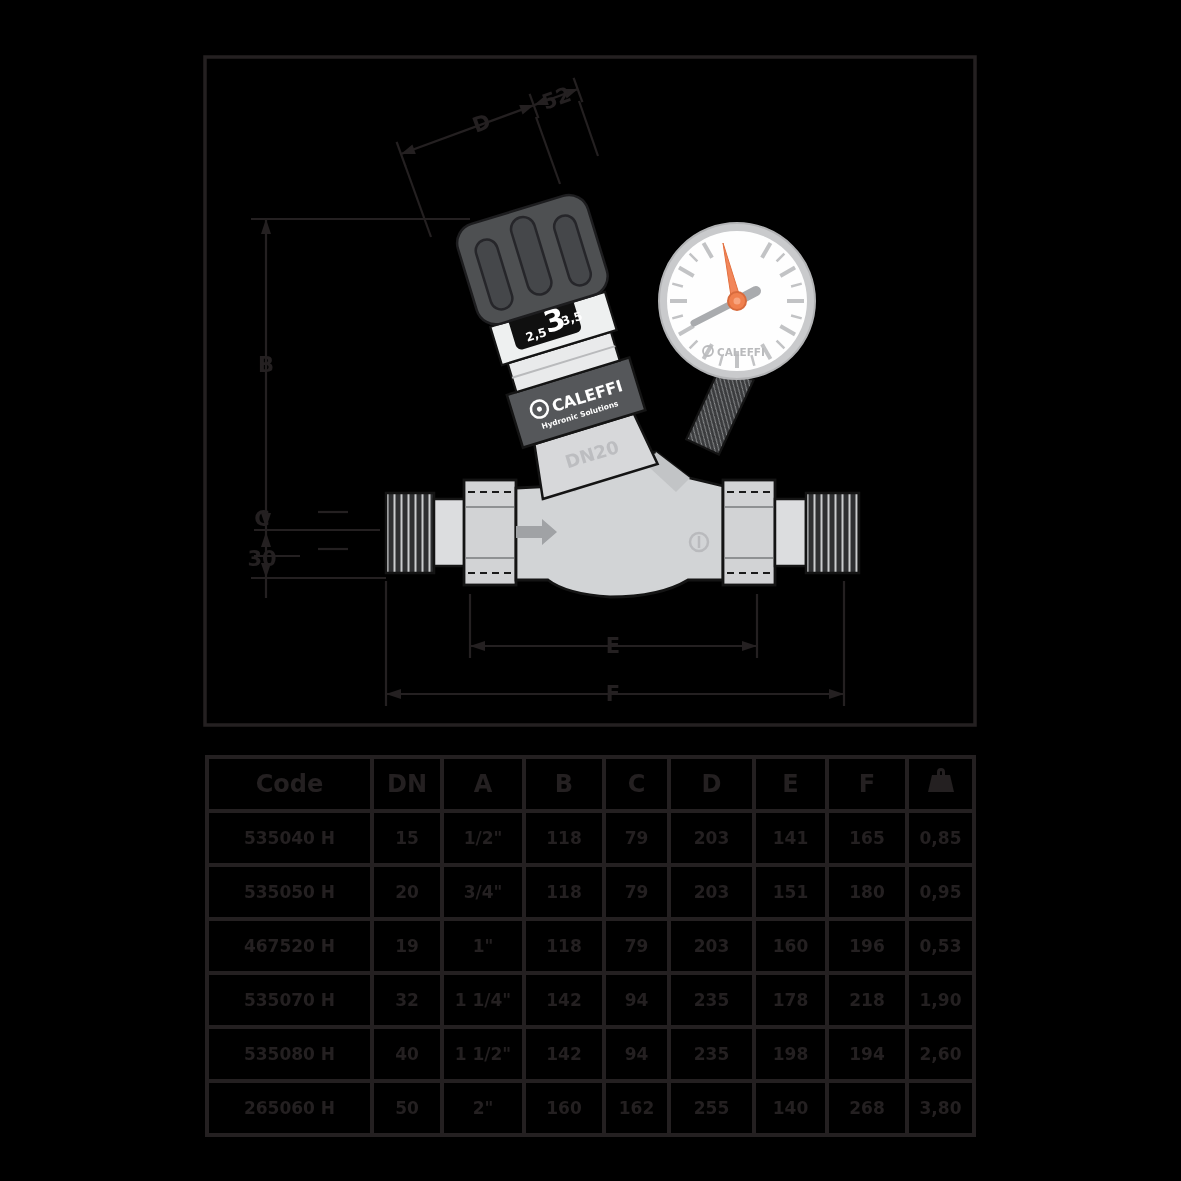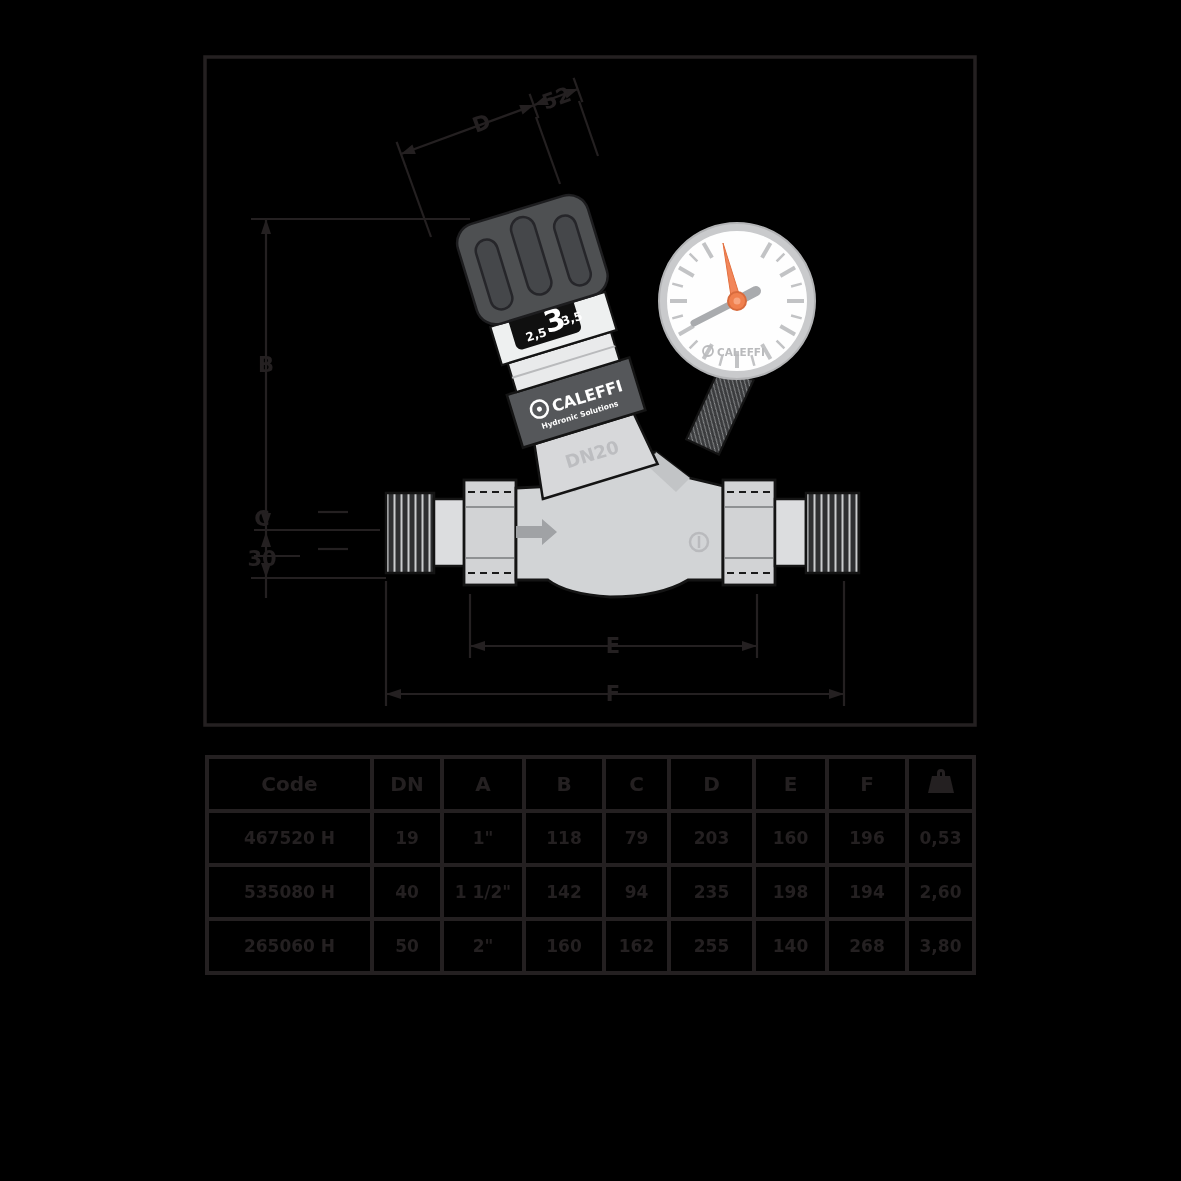--- a/index.html
+++ b/index.html
@@ -3,21 +3,21 @@
 <meta charset="utf-8">
 <style>
   html,body{margin:0;padding:0;background:#000;width:1181px;height:1181px;overflow:hidden;}
   body{font-family:"DejaVu Sans", sans-serif;position:relative;}
   #stage{position:absolute;left:0;top:0;width:1181px;height:1181px;}
   svg text{user-select:none;}
   
   #dims-table{position:absolute;left:205px;top:755px;width:767px;border-collapse:collapse;table-layout:fixed;}
   #dims-table td,#dims-table th{border:4px solid #242021;color:#242021;text-align:center;vertical-align:middle;
     height:50px;padding:0;font-weight:bold;font-size:17px;overflow:hidden;}
-  #dims-table th{font-size:20px;}
+  #dims-table th{font-size:24px;}
   .w-icon{display:inline-block;}
 </style>
 </head>
 <body>
 
 <div id="stage">
 <svg width="1181" height="1181" viewBox="0 0 1181 1181">
   <defs>
     <pattern id="threads" width="7" height="10" patternUnits="userSpaceOnUse">
       <rect width="7" height="10" fill="#2e2f31"></rect>
@@ -224,31 +224,64 @@
           <th>E</th>
           <th>F</th>
           <th><svg class="w-icon" width="34" height="30" viewBox="0 0 34 30">
               <path d="M13,6 a4,4 0 0 1 8,0 v3 h-3 v-3 a1,1 0 0 0 -2,0 v3 h-3 Z" fill="#242021"></path>
               <path d="M8,9 h18 l4,17 h-26 Z" fill="#242021"></path>
             </svg></th>
         </tr>
       </thead>
   <tbody id="dims-body">
         <tr>
+          <td>535040 H</td>
+          <td>15</td>
+          <td>1/2"</td>
+          <td>118</td>
+          <td>79</td>
+          <td>203</td>
+          <td>141</td>
+          <td>165</td>
+          <td>0,85</td>
+        </tr>
+        <tr>
+          <td>535050 H</td>
+          <td>20</td>
+          <td>3/4"</td>
+          <td>118</td>
+          <td>79</td>
+          <td>203</td>
+          <td>151</td>
+          <td>180</td>
+          <td>0,95</td>
+        </tr>
+        <tr>
           <td>467520 H</td>
           <td>19</td>
           <td>1"</td>
           <td>118</td>
           <td>79</td>
           <td>203</td>
           <td>160</td>
           <td>196</td>
           <td>0,53</td>
         </tr>
         <tr>
+          <td>535070 H</td>
+          <td>32</td>
+          <td>1 1/4"</td>
+          <td>142</td>
+          <td>94</td>
+          <td>235</td>
+          <td>178</td>
+          <td>218</td>
+          <td>1,90</td>
+        </tr>
+        <tr>
           <td>535080 H</td>
           <td>40</td>
           <td>1 1/2"</td>
           <td>142</td>
           <td>94</td>
           <td>235</td>
           <td>198</td>
           <td>194</td>
           <td>2,60</td>
         </tr>

